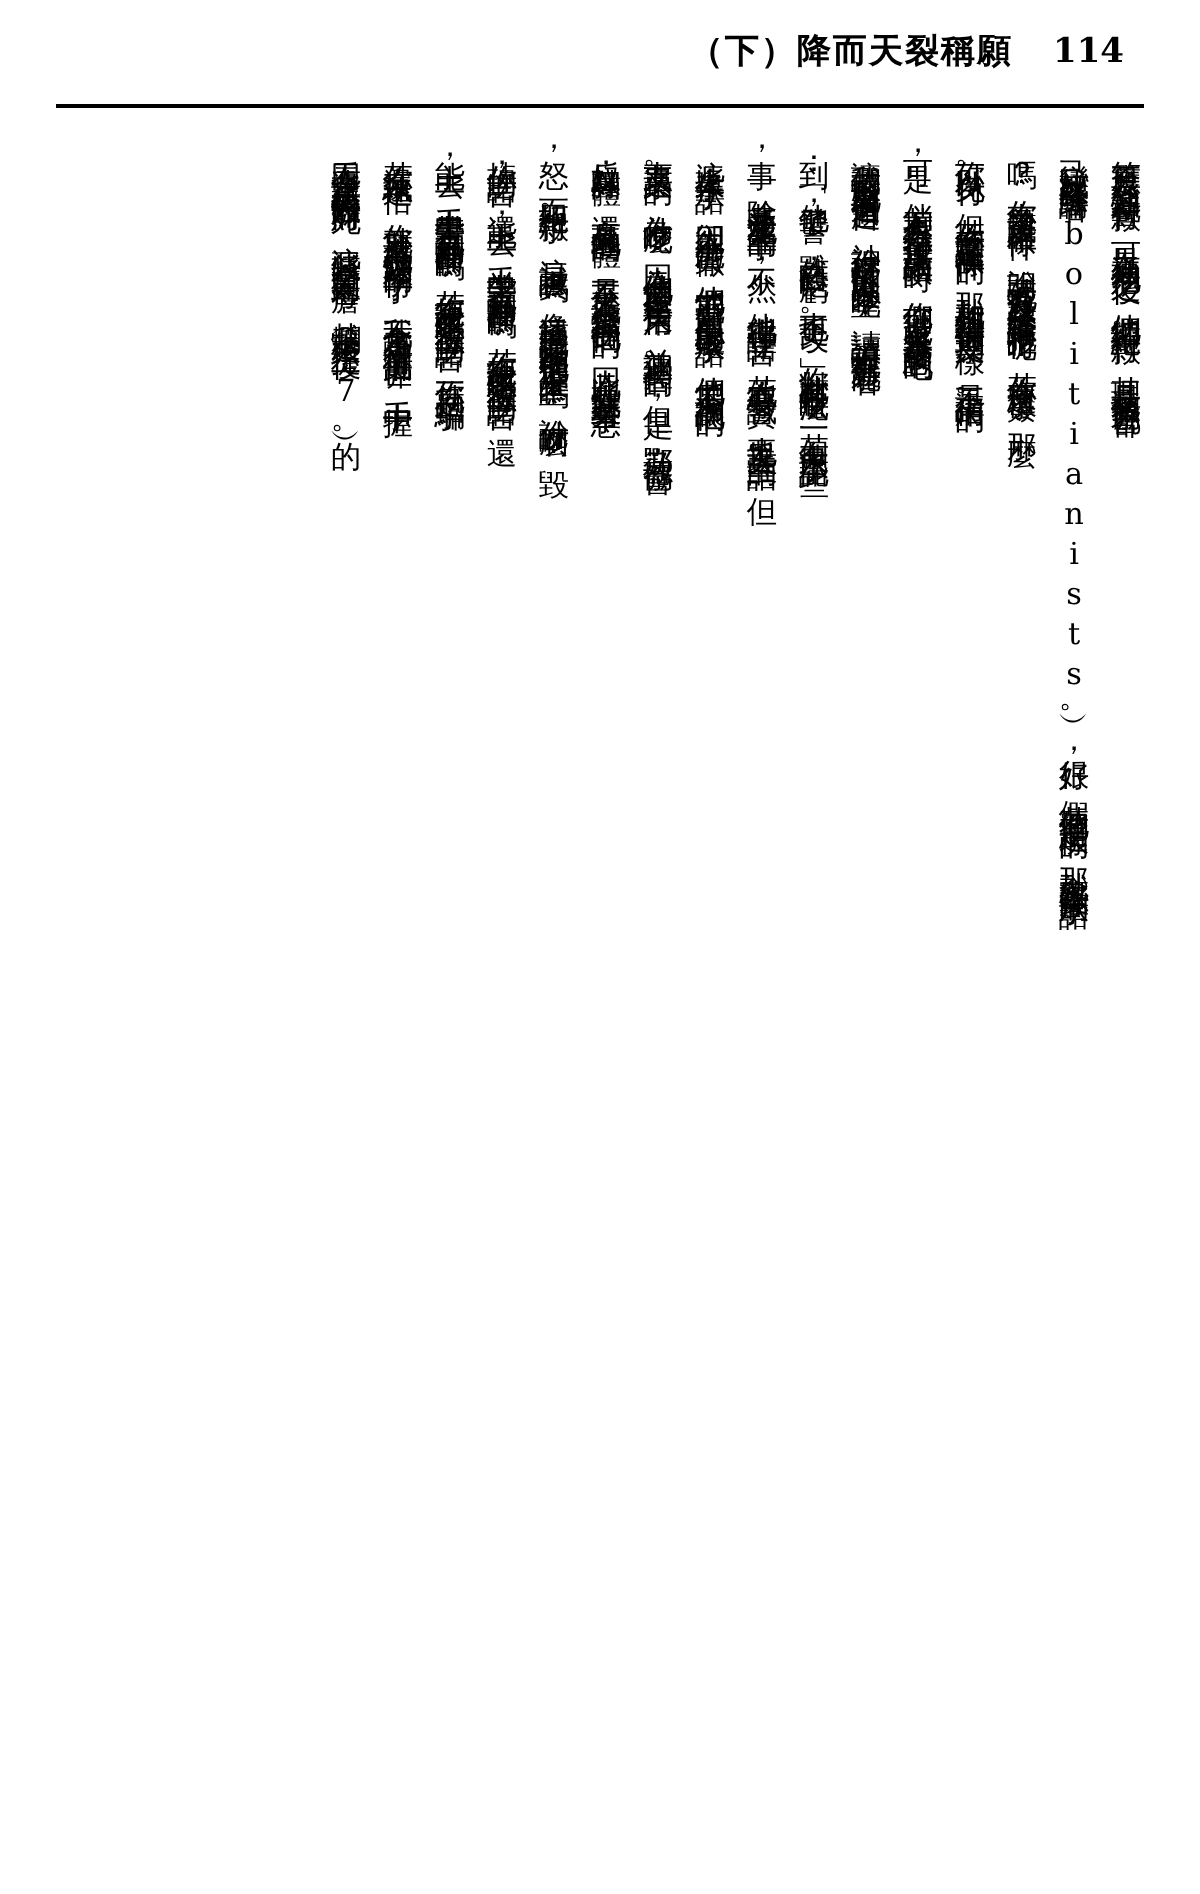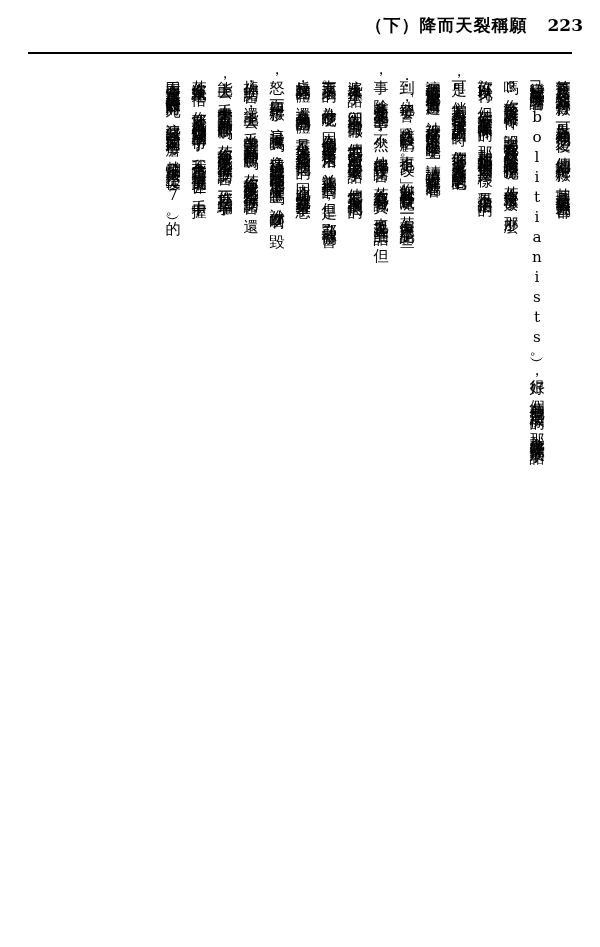--- a/index.html
+++ b/index.html
@@ -26,21 +26,21 @@
   
   .header {
     position: absolute;
     top: 14px;
     left: 0;
     width: 600px;
     height: 34px;
     display: flex;
     align-items: baseline;
     justify-content: flex-end;
-    padding-right: 17px;
+    padding-right: 38px;
     box-sizing: border-box;
   }
   .header-title {
     font-size: 17px;
     font-weight: bold;
     letter-spacing: 1px;
     font-family: "DejaVu Serif", "Liberation Serif", serif;
   }
   .header-page {
     font-size: 17px;
@@ -87,21 +87,21 @@
     overflow: visible;
   }
 </style>
 </head>
 <body>
 
 <div class="page">
 
   <div class="header">
     <span class="header-title">（下）降而天裂稱願</span>
-    <span class="header-page">223</span>
+    <span class="header-page">114</span>
   </div>
 
   <div class="rule"></div>
 
   <div class="body-area">
     <div class="vcol">答應只要一經通知就會付款；可是在通知他們之後，他們卻拒絕付款。其理是這整個協會都</div>
     <div class="vcol">己變成奴隸廢除論者（Abolitianists）。很好，假若他們是這樣的。那就會改變你的承諾</div>
     <div class="vcol">嗎？你事曾簽了附帶條件，說明若他有涉及奴隸廢除論你就拒付呢？若你曾這樣簽了，那麼</div>
     <div class="vcol">你可以免付。但若你的承諾是無條件的，那就和你拒絕償付到期支票一樣，是不講信用的。</div>
     <div class="vcol">可是，倘若有人控告你拒付所承諾的款項時，你們可能還有人幾乎會發怒的吧。</div>

